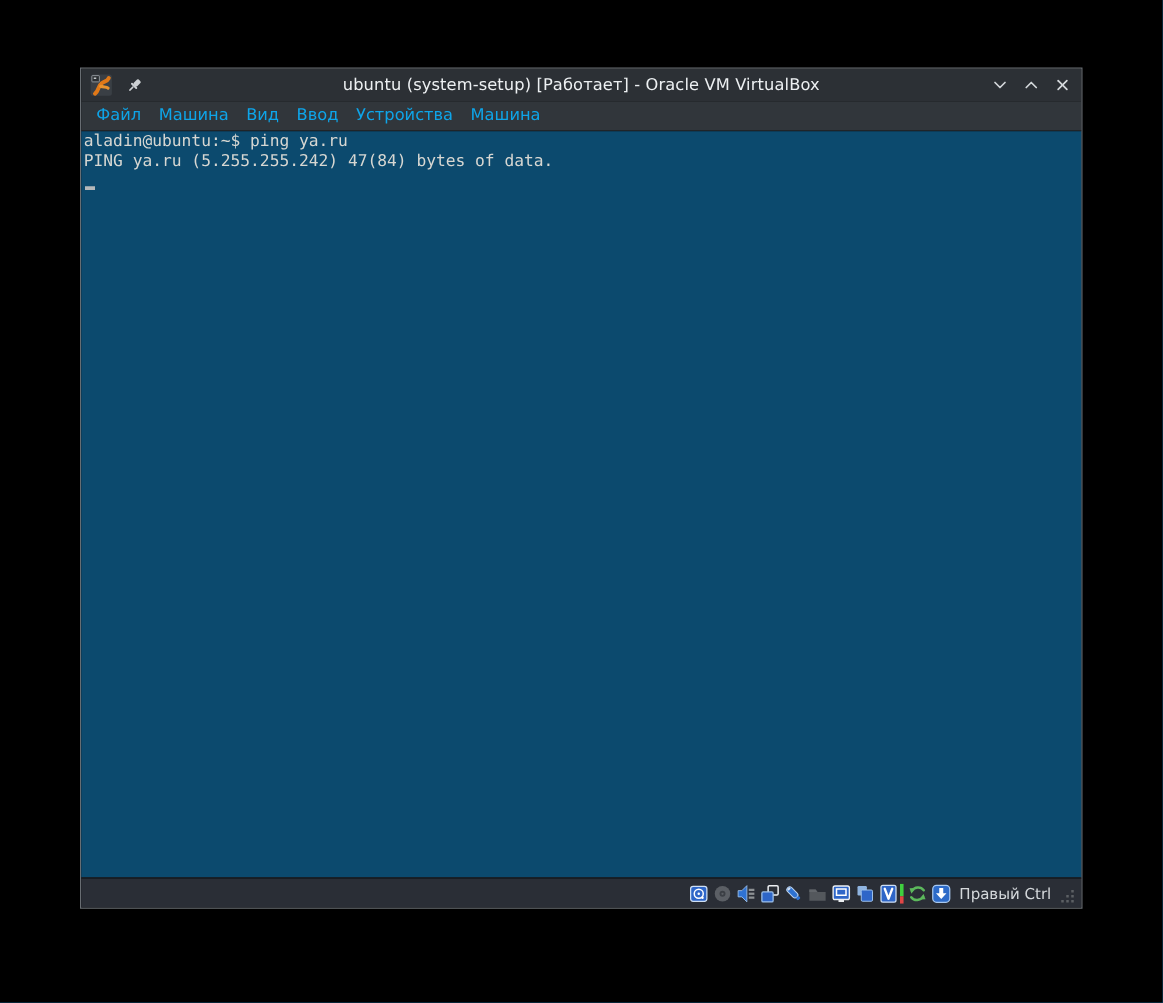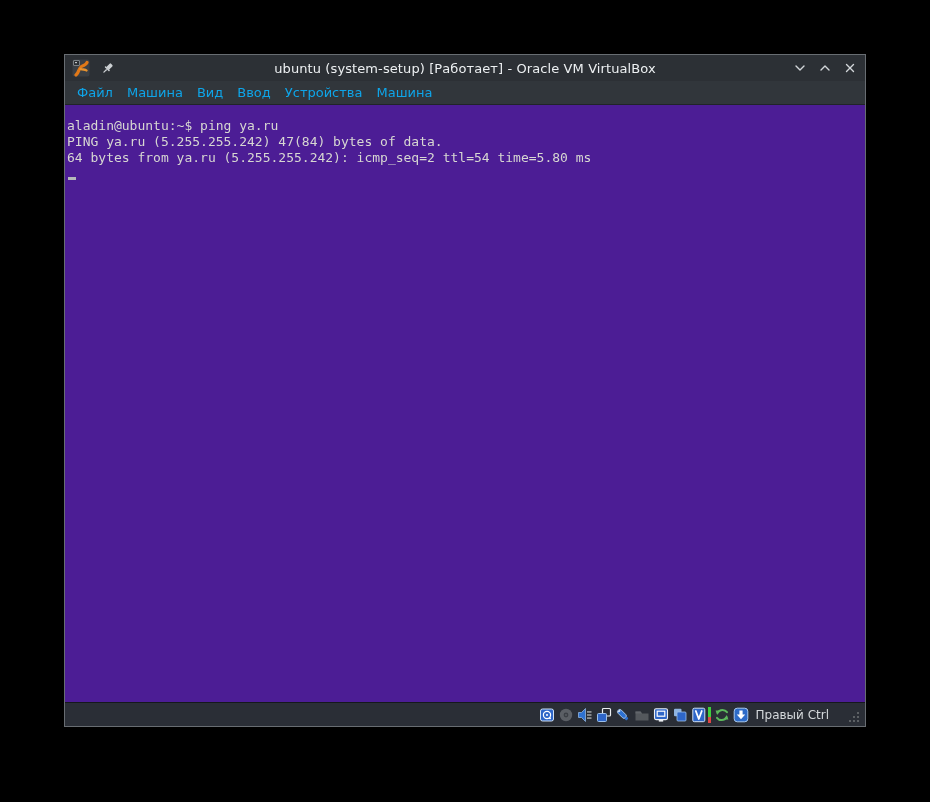--- a/index.html
+++ b/index.html
@@ -28,41 +28,41 @@
   .win-btn{width:16px;height:16px;display:block;cursor:default;}
   
   .menubar{
     flex:0 0 23px;background:#31363b;border-bottom:1px solid #202428;
     display:flex;align-items:center;padding-left:5px;
     color:#0ea5e9;font-size:13px;
   }
   .menu-item{padding:0 7px;line-height:23px;}
   
   .terminal{
-    flex:1 1 auto;background:#4c1d95;overflow:hidden;
+    flex:1 1 auto;background:#0c4a6e;overflow:hidden;
     font-family:"DejaVu Sans Mono","Liberation Mono",monospace;
     font-size:13px;line-height:16px;color:#d7d7d2;
-    padding:13px 2px 0 2px;
+    padding:1px 2px 0 2px;
   }
   .term-line{white-space:pre;height:16px;}
   .cursor-line{height:16px;position:relative;}
   .cursor{
     position:absolute;left:1px;bottom:2px;width:8px;height:3px;background:#b5b9bb;
   }
   
   .statusbar{
     flex:0 0 23px;background:#2a2e36;border-top:1px solid #15181c;
     display:flex;align-items:center;justify-content:flex-end;
     padding-right:2px;
   }
   .sb-icon{width:16px;height:16px;display:block;margin-left:3px;}
   .features-wrap{display:flex;align-items:center;margin-left:3px;}
   .features-wrap .sb-icon{margin-left:0;}
   .activity-bar{width:3px;height:16px;margin-left:1px;display:block;}
-  .hostkey-label{color:#d4d8db;font-size:12px;margin:0 17px 0 6px;white-space:nowrap;}
+  .hostkey-label{color:#d4d8db;font-size:12px;margin:0 5px 0 6px;white-space:nowrap;}
   .size-grip{width:13px;height:13px;margin:6px 2px 0 2px;display:block;}
 </style>
 </head>
 <body>
 
 <div class="vbox-window">
 
   <div class="titlebar">
     <svg class="app-icon" viewBox="0 0 18 18">
       <rect x="0.5" y="0.5" width="17" height="17" rx="2" fill="#3a3f45"></rect>
@@ -98,21 +98,20 @@
     <span class="menu-item">Машина</span>
     <span class="menu-item">Вид</span>
     <span class="menu-item">Ввод</span>
     <span class="menu-item">Устройства</span>
     <span class="menu-item">Машина</span>
   </div>
 
   <div class="terminal">
     <div class="term-line">aladin@ubuntu:~$ ping ya.ru</div>
     <div class="term-line">PING ya.ru (5.255.255.242) 47(84) bytes of data.</div>
-    <div class="term-line">64 bytes from ya.ru (5.255.255.242): icmp_seq=2 ttl=54 time=5.80 ms</div>
     <div class="cursor-line">
       <span class="cursor"></span>
     </div>
   </div>
 
   <div class="statusbar">
 
     <svg class="sb-icon" viewBox="0 0 16 16">
       <rect x="1.5" y="2" width="13" height="12" rx="2" fill="#2e66c8" stroke="#cfe0f4" stroke-width="1"></rect>
       <circle cx="8" cy="8" r="3.6" fill="none" stroke="#ffffff" stroke-width="1.2"></circle>

